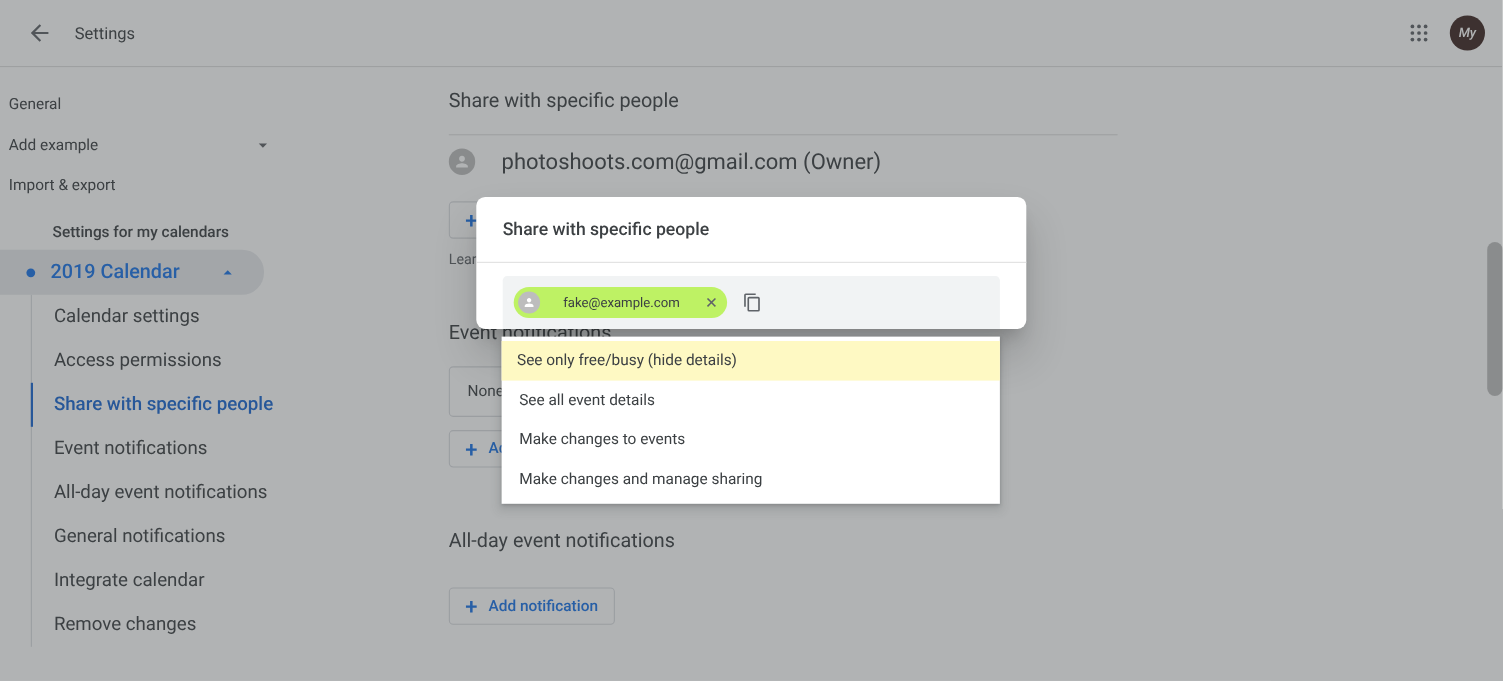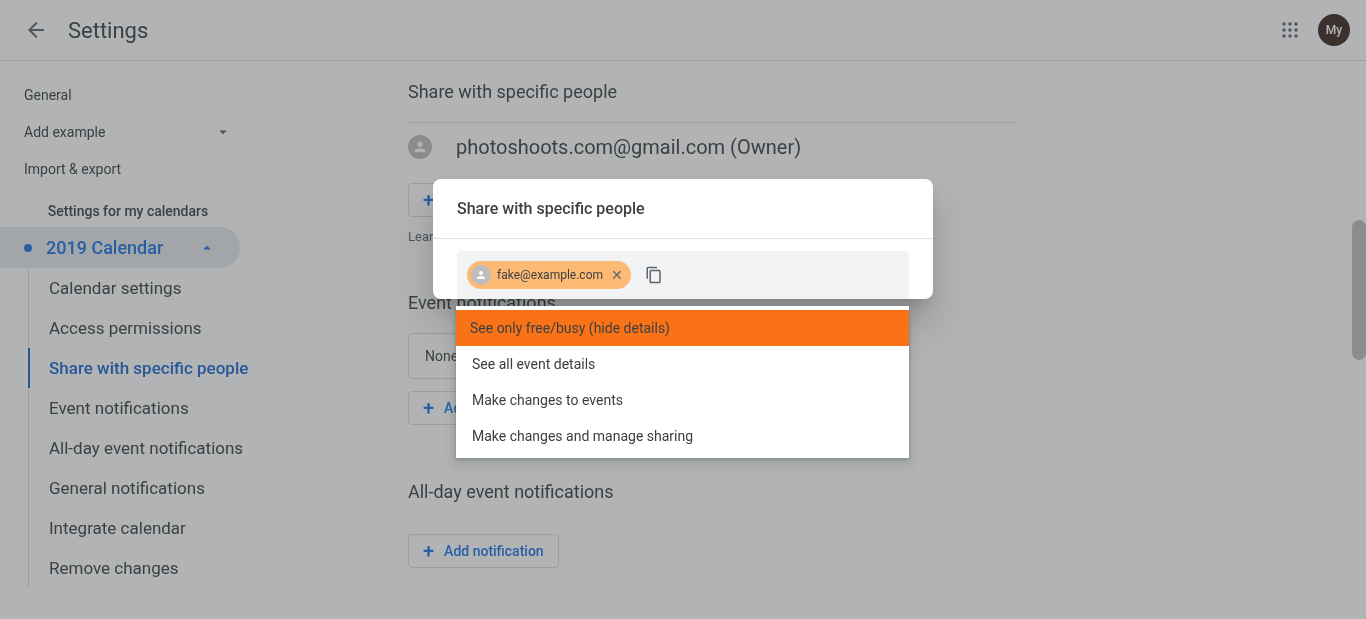--- a/index.html
+++ b/index.html
@@ -1,53 +1,53 @@
 <!DOCTYPE html>
 <html><head>
 <meta charset="utf-8">
 <style>
 * { box-sizing: border-box; margin: 0; padding: 0; font-family: 'Google Sans', Roboto, Arial, sans-serif; }
 body { width: 1366px; height: 619px; overflow: hidden; background: #fff; position: relative; }
 
 .header { height: 61px; border-bottom: 1px solid #e0e0e0; display: flex; align-items: center; padding: 0 16px; }
 .back-btn { width: 40px; height: 40px; border-radius: 50%; display: flex; align-items: center; justify-content: center; cursor: pointer; margin-right: 12px; }
-.header-title { font-size: 22px; color: #3c4043; font-weight: 400; flex: 1; }
+.header-title { font-size: 15px; color: #3c4043; font-weight: 400; flex: 1; }
 .apps-icon { width: 40px; height: 40px; display: flex; align-items: center; justify-content: center; cursor: pointer; margin-right: 8px; }
-.avatar { width: 32px; height: 32px; border-radius: 50%; background: #3e2723; color: #fff; display: flex; align-items: center; justify-content: center; font-size: 12px; font-weight: 500; }
+.avatar { width: 32px; height: 32px; border-radius: 50%; background: #3e2723; color: #fff; display: flex; align-items: center; justify-content: center; font-size: 12px; font-weight: 500; font-style: italic; }
 
 .body-wrap { display: flex; height: calc(100% - 61px); }
 .sidebar { width: 256px; padding: 16px 0; overflow-y: auto; }
-.sidebar-item { padding: 10px 24px; font-size: 14px; color: #3c4043; cursor: pointer; border-radius: 0 20px 20px 0; display: flex; align-items: center; justify-content: space-between; }
+.sidebar-item { padding: 10px 8px; font-size: 14px; color: #3c4043; cursor: pointer; border-radius: 0 20px 20px 0; display: flex; align-items: center; justify-content: space-between; }
 .sidebar-header { padding: 16px 24px 8px; font-size: 14px; font-weight: 500; color: #3c4043; text-align: center; }
 .sidebar-calendar { display: flex; align-items: center; padding: 10px 24px; background: #e8eaed; border-radius: 0 20px 20px 0; color: #1a73e8; font-size: 18px; font-weight: 500; cursor: pointer; margin-right: 16px; }
 .cal-dot { width: 8px; height: 8px; border-radius: 50%; background: #1a73e8; margin-right: 14px; }
 .sub-list { border-left: 1px solid #dadce0; margin-left: 28px; }
 .sub-item { padding: 10px 0 10px 20px; font-size: 17px; color: #3c4043; cursor: pointer; }
 .sub-item.active { color: #1967d2; border-left: 2px solid #1967d2; margin-left: -1px; padding-left: 19px; font-weight: 500; }
 
 .main { flex: 1; padding: 20px 0 0 152px; overflow-y: auto; position: relative; }
 .section-title { font-size: 18px; color: #3c4043; margin-bottom: 20px; }
 .share-row { display: flex; align-items: center; border-top: 1px solid #e0e0e0; padding: 12px 0; width: 608px; }
 .share-row:last-of-type { border-bottom: 1px solid #e0e0e0; }
 .person-avatar { width: 24px; height: 24px; border-radius: 50%; background: #bdbdbd; margin-right: 24px; display: flex; align-items: center; justify-content: center; }
 .pill-btn { display: inline-flex; align-items: center; gap: 10px; border: 1px solid #dadce0; border-radius: 4px; padding: 8px 14px; color: #1a73e8; font-size: 14px; font-weight: 500; cursor: pointer; margin-top: 12px; }
 .plus { color: #1a73e8; font-size: 20px; line-height: 14px; }
 .learn { font-size: 13px; color: #5f6368; margin-top: 12px; }
 
 .overlay { position: absolute; inset: 0; background: rgba(60,64,67,0.4); z-index: 10; }
 .dialog { position: absolute; left: 433px; top: 179px; width: 500px; background: #fff; border-radius: 8px; box-shadow: 0 11px 15px -7px rgba(0,0,0,0.2), 0 24px 38px 3px rgba(0,0,0,0.14); z-index: 20; }
 .dialog-title { padding: 20px 24px; font-size: 16px; font-weight: 500; color: #3c4043; border-bottom: 1px solid #e0e0e0; }
 .chip-area { margin: 12px 24px 0; background: #f1f3f4; border-radius: 4px 4px 0 0; padding: 8px 10px; display: flex; align-items: center; flex-wrap: wrap; gap: 8px; min-height: 48px; }
-.chip { display: inline-flex; align-items: center; background: #fdba74; border-radius: 16px; padding: 4px 6px 4px 4px; font-size: 12px; color: #3c4043; gap: 6px; text-align: center; }
+.chip { display: inline-flex; align-items: center; background: #bef264; border-radius: 16px; padding: 4px 6px 4px 4px; font-size: 12px; color: #3c4043; gap: 21px; text-align: center; }
 .chip-avatar { width: 20px; height: 20px; border-radius: 50%; background: #bdbdbd; display:flex; align-items:center; justify-content:center; }
 .chip-x { cursor: pointer; font-size: 14px; color: #5f6368; padding: 0 2px; }
 .copy-icon { margin-left: 6px; cursor: pointer; }
 .dropdown { position: absolute; left: 456px; top: 306px; width: 453px; background: #fff; box-shadow: 0 1px 3px rgba(60,64,67,0.3), 0 4px 8px 3px rgba(60,64,67,0.15); z-index: 30; padding: 4px 0; }
 .dd-item { padding: 10px 16px; font-size: 14px; color: #3c4043; cursor: pointer; }
-.dd-item.selected { background: #f97316; padding-left: 14px; }
+.dd-item.selected { background: #fef9c3; padding-left: 14px; }
 
 .scrollbar-fake { position: absolute; right: 0; top: 220px; width: 14px; height: 140px; background: rgba(0,0,0,0.25); border-radius: 7px; z-index: 5;}
 
 svg { display: block; }
 </style>
 </head>
 <body>
 
 <div class="header">
   <div class="back-btn">

